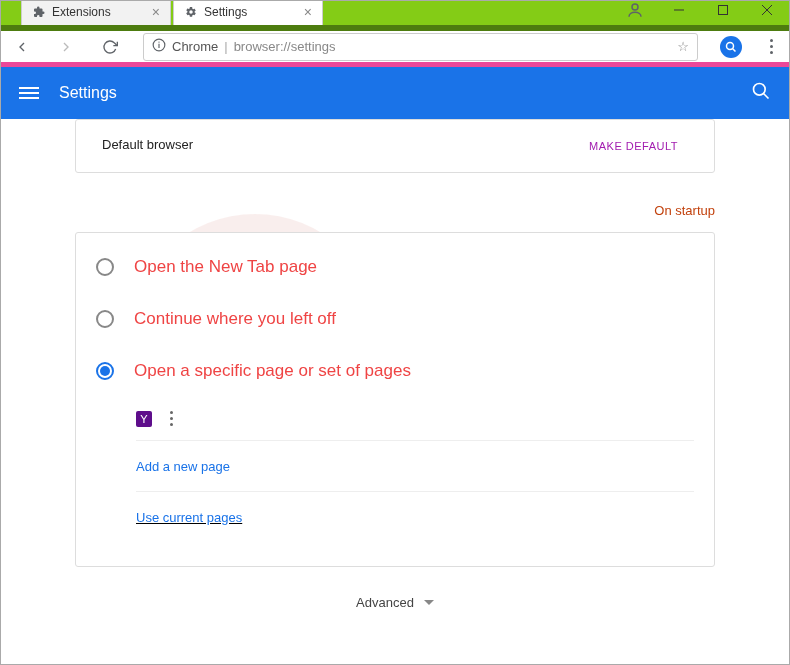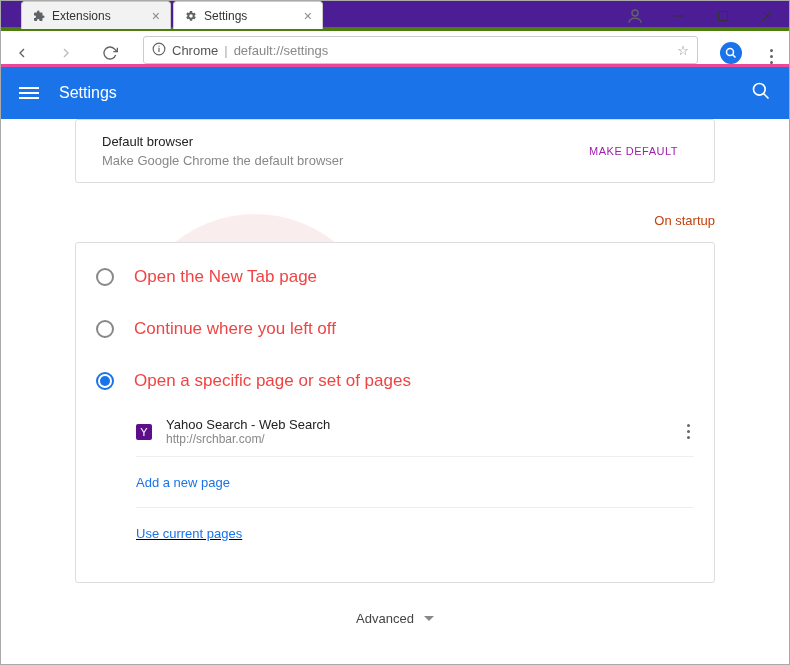--- a/index.html
+++ b/index.html
@@ -1,30 +1,30 @@
 <!DOCTYPE html>
 <html><head>
 <meta charset="utf-8">
 <style>
 * { margin: 0; padding: 0; box-sizing: border-box; font-family: "Segoe UI", Arial, sans-serif; }
 body { width: 790px; height: 665px; background: #fff; border: 1px solid #aaa; overflow: hidden; }
 
 
-.titlebar { height: 30px; display: flex; align-items: flex-start; background: #4c1d95; border-bottom: 4px solid #4d7c0f; }
+.titlebar { height: 30px; display: flex; align-items: flex-end; background: #84cc16; border-bottom: 6px solid #4d7c0f; }
 .tabs-area { flex: 1; display: flex; align-items: flex-end; padding-left: 20px; }
 .tab { height: 28px; padding: 0 10px; display: flex; align-items: center; gap: 6px; background: #f2f2f2; border: 1px solid #ccc; border-bottom: none; border-radius: 4px 4px 0 0; margin-right: 2px; font-size: 12px; color: #333; min-width: 150px; position: relative; }
 .tab.active { background: #fff; }
 .tab-icon { width: 14px; height: 14px; display: flex; align-items: center; justify-content: center; }
 .tab-close { margin-left: auto; font-size: 14px; color: #888; cursor: pointer; }
 .win-controls { display: flex; align-items: center; }
 .win-btn { width: 44px; height: 30px; display: flex; align-items: center; justify-content: center; font-size: 13px; color: #333; }
 .profile-icon { width: 44px; height: 30px; display: flex; align-items: center; justify-content: center; }
 
 
-.toolbar { height: 36px; display: flex; align-items: flex-end; padding: 0 10px; gap: 22px; border-bottom: 3px solid #ec4899; }
+.toolbar { height: 36px; display: flex; align-items: center; padding: 0 10px; gap: 22px; border-bottom: 5px solid #ec4899; }
 .nav-btn { width: 22px; height: 22px; display: flex; align-items: center; justify-content: center; color: #5f6368; }
 .omnibox { flex: 1; height: 28px; border: 1px solid #ccc; border-radius: 3px; display: flex; align-items: center; padding: 0 8px; gap: 6px; font-size: 13px; }
 .omni-scheme { color: #555; }
 .omni-url { color: #888; flex: 1; }
 .star { color: #888; }
 .search-circle { width: 22px; height: 22px; background: #1a73e8; border-radius: 50%; display: flex; align-items: center; justify-content: center; }
 .menu-dots { display: flex; flex-direction: column; gap: 3px; padding: 0 6px; }
 .menu-dots span { width: 3px; height: 3px; background: #5f6368; border-radius: 50%; }
 
 
@@ -150,21 +150,21 @@
   <div class="omnibox">
     <span>
       <svg width="14" height="14" viewBox="0 0 24 24" fill="#5f6368">
           <circle cx="12" cy="12" r="10" fill="none" stroke="#5f6368" stroke-width="2"></circle>
           <line x1="12" y1="10" x2="12" y2="17" stroke="#5f6368" stroke-width="2"></line>
           <circle cx="12" cy="7" r="1.2"></circle>
         </svg>
     </span>
     <span class="omni-scheme">Chrome</span>
     <span style="color:#aaa;">|</span>
-    <span class="omni-url">default://settings</span>
+    <span class="omni-url">browser://settings</span>
     <span class="star">☆</span>
   </div>
   <div class="search-circle">
     <svg width="12" height="12" viewBox="0 0 24 24" fill="none" stroke="#fff" stroke-width="3">
         <circle cx="10" cy="10" r="7"></circle>
         <line x1="21" y1="21" x2="15" y2="15"></line>
       </svg>
   </div>
   <div class="menu-dots">
     <span></span>
@@ -198,21 +198,20 @@
         <text x="70" y="360" font-size="80" font-style="italic" font-weight="bold" fill="#c0392b">risk.com</text>
       </g>
     </svg>
   </div>
 
   <div class="content">
 
     <div class="card default-card">
       <div class="default-left">
         <div class="default-title">Default browser</div>
-        <div class="default-sub">Make Google Chrome the default browser</div>
       </div>
       <div class="make-default-btn">MAKE DEFAULT</div>
     </div>
 
     <div class="section-label">On startup</div>
 
     <div class="card startup-card">
       <div class="radio-row">
         <div class="radio"></div>
         <div class="radio-label">Open the New Tab page</div>
@@ -222,24 +221,20 @@
         <div class="radio-label">Continue where you left off</div>
       </div>
       <div class="radio-row">
         <div class="radio selected"></div>
         <div class="radio-label">Open a specific page or set of pages</div>
       </div>
 
       <div class="page-list">
         <div class="page-item">
           <div class="favicon">Y</div>
-          <div class="page-info">
-            <div class="page-title">Yahoo Search - Web Search</div>
-            <div class="page-url">http://srchbar.com/</div>
-          </div>
           <div class="more-vert">
             <span></span>
               <span></span>
               <span></span>
           </div>
         </div>
         <div class="link-row">
           <a>Add a new page</a>
         </div>
         <div class="link-row">

